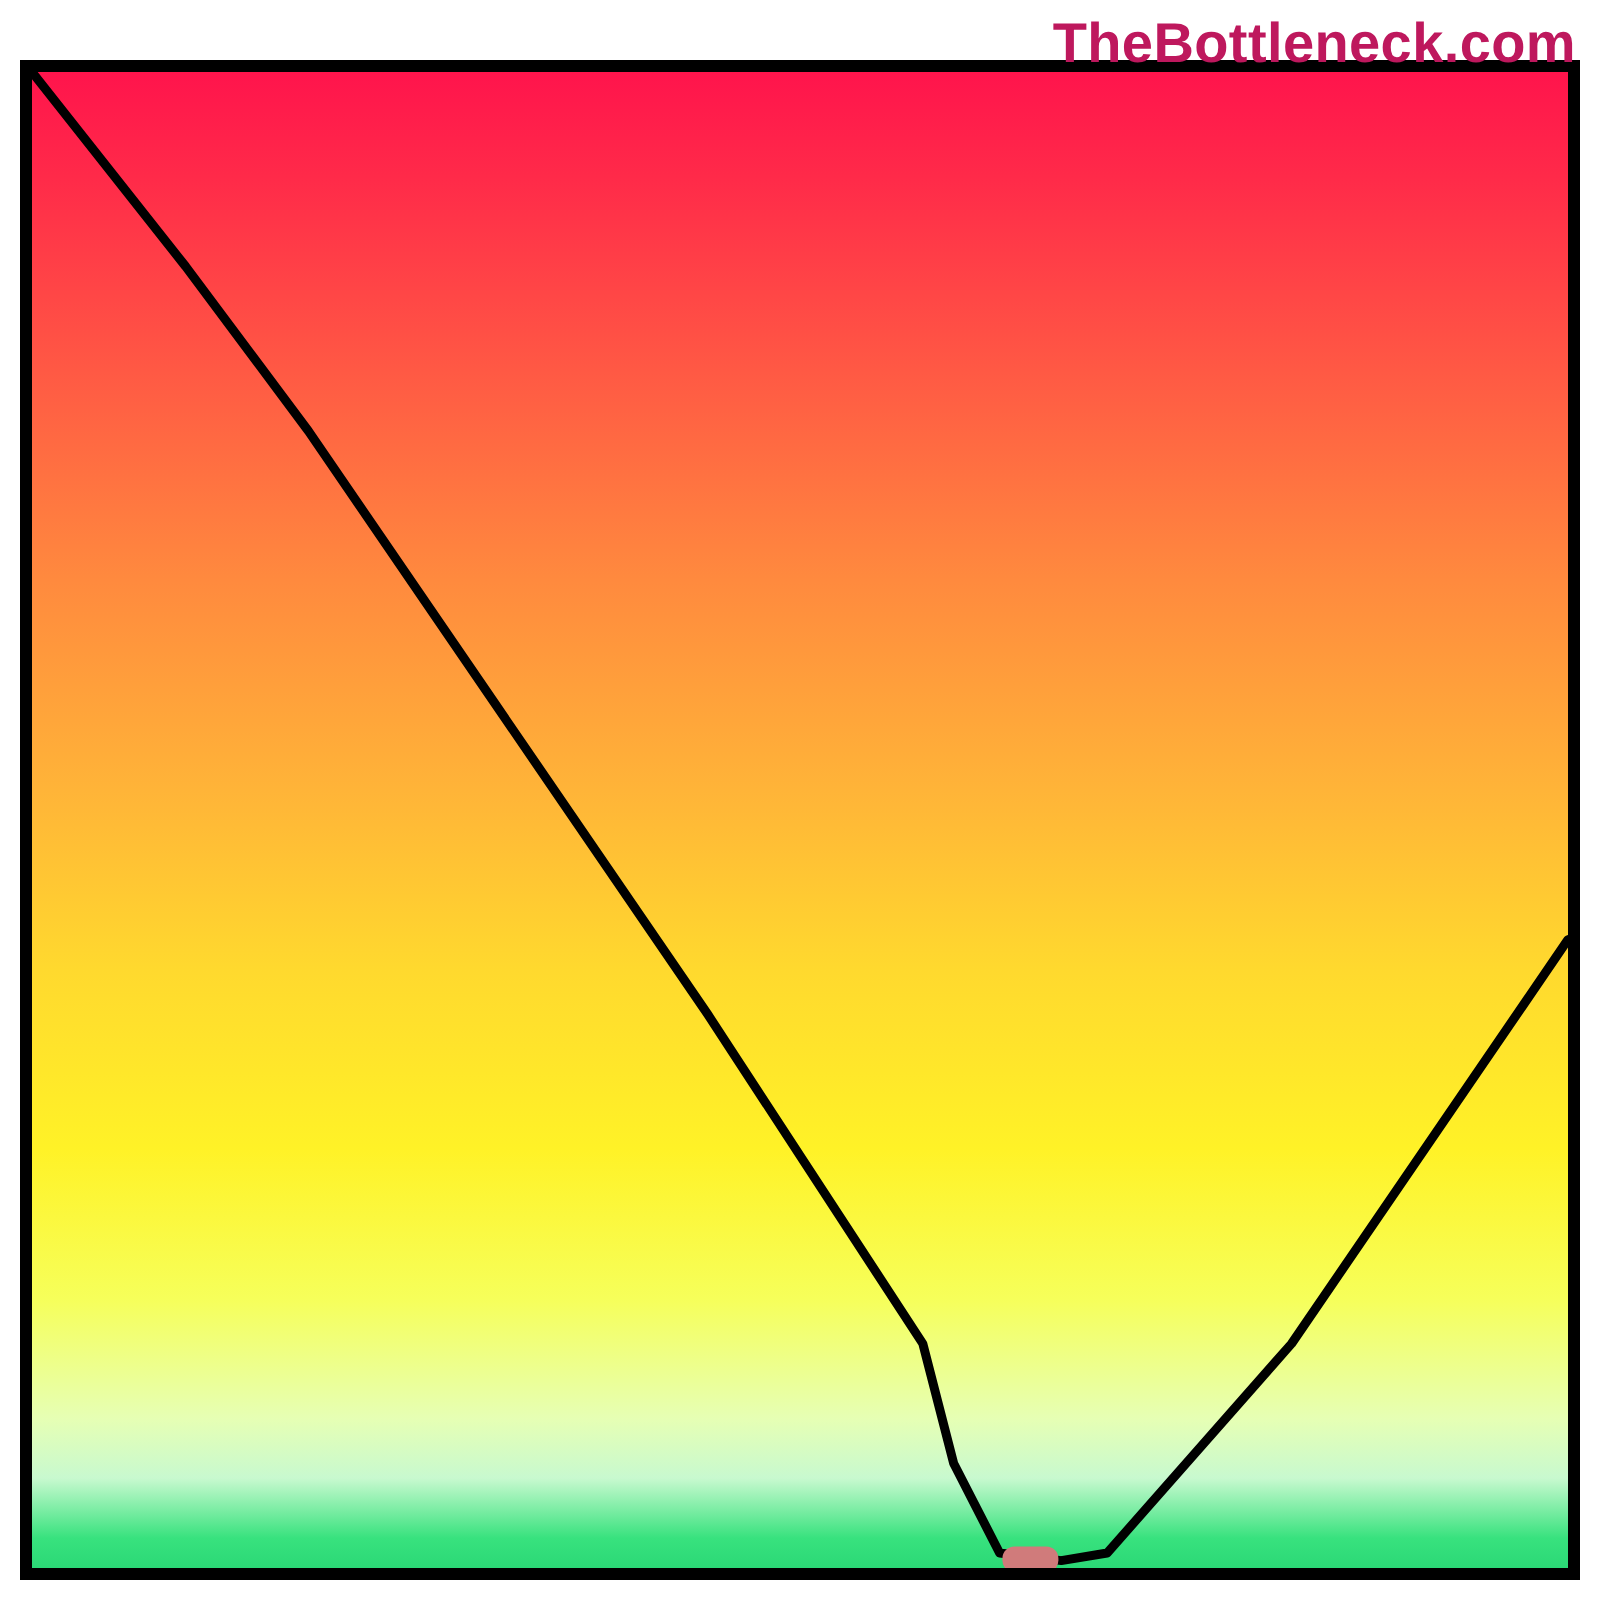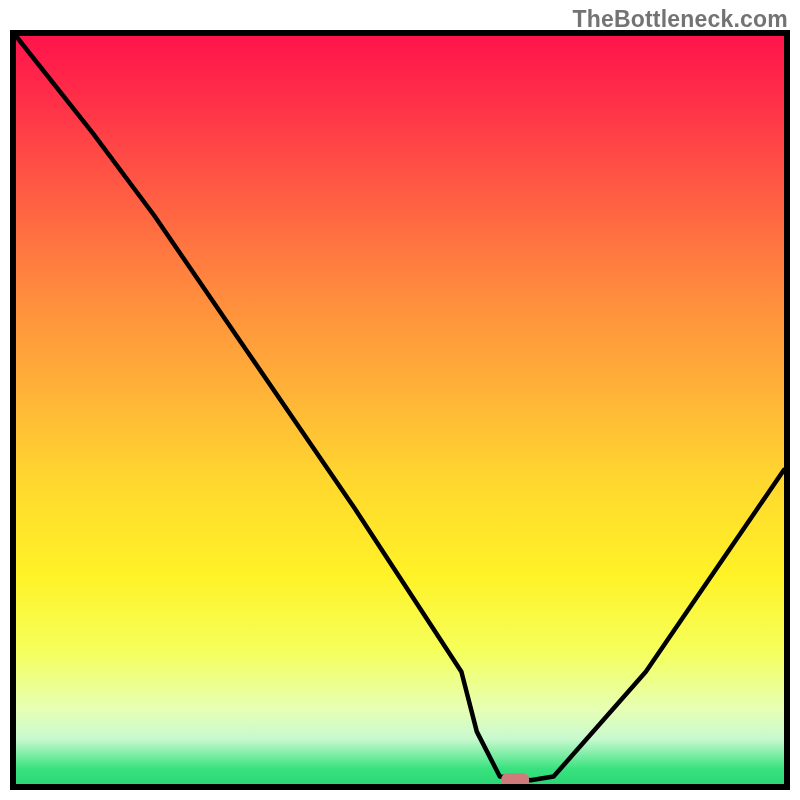--- a/index.html
+++ b/index.html
@@ -13,23 +13,23 @@
   }
   .container {
     position: relative;
     width: 800px;
     height: 800px;
   }
   .watermark {
     position: absolute;
     top: 6px;
     right: 12px;
-    font-size: 23px;
+    font-size: 28px;
     font-weight: bold;
-    color: #737373;
+    color: #be185d;
     letter-spacing: 0.2px;
     z-index: 10;
   }
   .plot-frame {
     position: absolute;
     left: 10px;
     top: 30px;
     width: 780px;
     height: 760px;
     border: 6px solid black;

